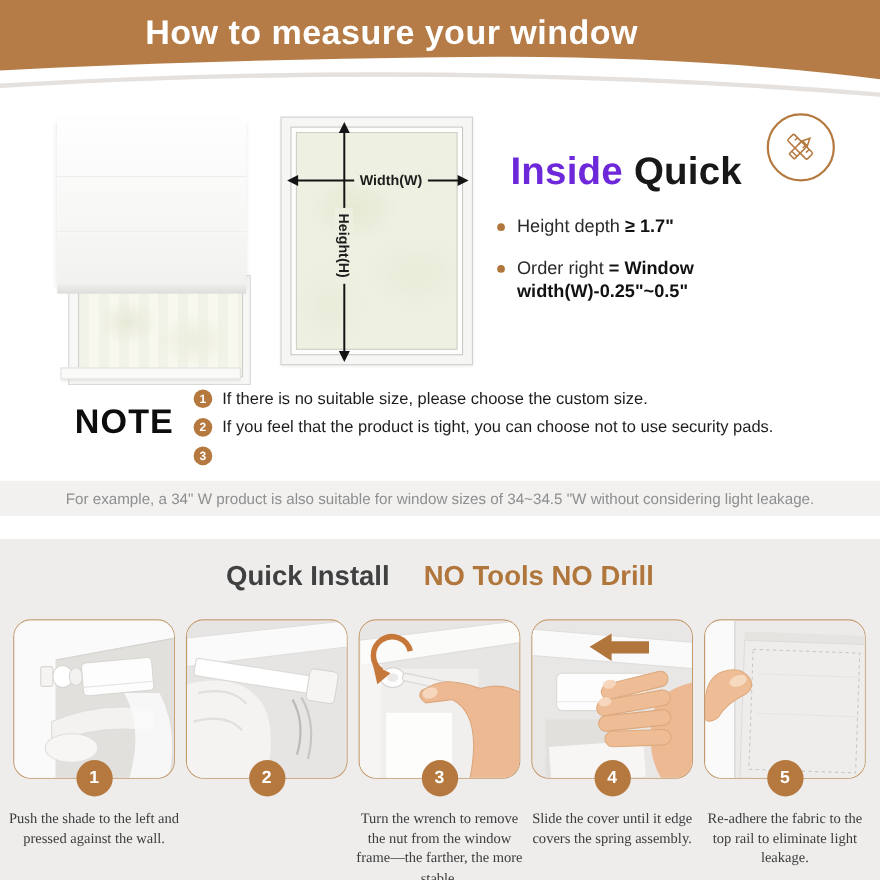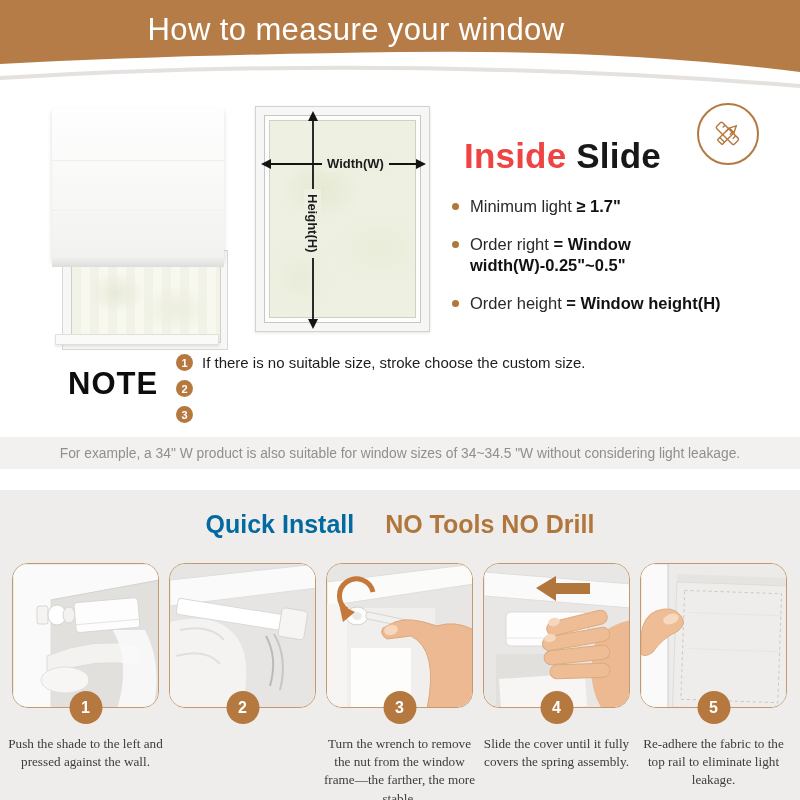--- a/index.html
+++ b/index.html
@@ -2,21 +2,21 @@
 <html><head>
 <meta charset="utf-8">
 <style>
   html,body{margin:0;padding:0;}
   body{width:800px;height:800px;background:#ffffff;font-family:"Liberation Sans","DejaVu Sans",sans-serif;position:relative;overflow:hidden;}
   .abs{position:absolute;}
 
   
   .banner-svg{position:absolute;top:0;left:0;}
   .banner-title{position:absolute;top:12px;left:0;width:712px;text-align:center;
-    color:#ffffff;font-size:31px;font-weight:400;letter-spacing:.4px;}
+    color:#ffffff;font-size:31px;font-weight:700;letter-spacing:.4px;}
 
   
   .shade-wrap{left:38px;top:100px;width:196px;height:246px;}
   .shade-fabric{position:absolute;left:14px;top:8px;width:172px;height:152px;
     background:linear-gradient(180deg,#fefefe 0%,#f8f8f7 55%,#f1f1ef 100%);
     box-shadow:0 3px 5px rgba(0,0,0,.13);z-index:2;}
   .fold{position:absolute;left:0;width:100%;height:2px;
     background:linear-gradient(180deg,#e9e9e7,#ffffff);}
   .shade-rail{position:absolute;left:14px;top:158px;width:172px;height:9px;
     background:linear-gradient(180deg,#efefee,#dddddb);z-index:2;}
@@ -43,41 +43,41 @@
       #eef0e2;}
   .win-arrows{position:absolute;left:0;top:0;}
   .mlabel{position:absolute;background:#edefe1;color:#1c1c1c;font-size:13px;font-weight:700;}
   .mlabel.w{left:66px;top:48px;padding:1px 5px;}
   .mlabel.h{left:48px;top:82px;padding:5px 1px;writing-mode:vertical-rl;}
 
   
   .im-icon{left:697px;top:103px;width:62px;height:62px;border:2px solid #b5793f;
     border-radius:50%;display:flex;align-items:center;justify-content:center;box-sizing:border-box;}
   .im-title{left:464px;top:136px;font-size:35px;font-weight:800;color:#181818;letter-spacing:.2px;}
-  .im-title .accent{color:#ef4444;margin-top:16px;}
+  .im-title .accent{color:#6d28d9;margin-top:16px;}
   .im-bullets{left:452px;top:196px;width:318px;}
   .im-bullet{display:flex;margin-bottom:17px;font-size:16.5px;color:#2a2a2a;line-height:1.28;}
   .im-bullet .dot{flex:0 0 auto;width:7px;height:7px;border-radius:50%;background:#b0763c;margin:7px 11px 0 0;}
   .im-bullet b{color:#121212;}
 
   
   .note-label{left:68px;top:366px;font-size:31px;font-weight:800;color:#0d0d0d;letter-spacing:1px;text-align:right;}
   .note-items{left:176px;top:354px;width:600px;}
   .note-item{display:flex;align-items:center;margin-bottom:9px;font-size:15px;color:#1d1d1d;}
   .note-num{flex:0 0 auto;width:17px;height:17px;border-radius:50%;background:#b5793f;color:#fff;
     font-size:11px;font-weight:700;display:flex;align-items:center;justify-content:center;margin-right:9px;}
 
   
   .example-bar{left:0;top:437px;width:800px;height:32px;background:#f2f1f0;
     display:flex;align-items:center;justify-content:center;font-size:13.8px;color:#8f8f8f;}
 
   
   .install{left:0;top:490px;width:800px;height:310px;background:#eeedec;}
   .qi-title{position:absolute;top:20px;left:0;width:800px;text-align:center;font-size:25px;font-weight:800;}
-  .qi-title .black{color:#0369a1;}
+  .qi-title .black{color:#404040;}
   .qi-title .accent{color:#b0763c;margin-left:24px;}
   .step{position:absolute;top:73px;width:147px;}
   .step-card{width:147px;height:145px;border:1.5px solid #c49a6c;border-radius:16px;
     overflow:hidden;background:#f1f0ee;box-sizing:border-box;}
   .step-badge{position:absolute;left:50%;top:128px;transform:translateX(-50%);
     width:33px;height:33px;border-radius:50%;background:#b5793f;color:#ffffff;
     font-size:16px;font-weight:700;display:flex;align-items:center;justify-content:center;z-index:4;}
   .step-caption{position:absolute;left:-6px;top:172px;width:159px;text-align:center;
     font-size:13.2px;line-height:1.38;color:#3c3c3c;font-family:Liberation Serif, serif;}
 </style>
@@ -132,45 +132,42 @@
       <line x1="32" y1="19" x2="32" y2="24"></line>
     </g>
     <g transform="rotate(-45 24 24)">
       <rect x="10" y="20" width="20" height="8" rx="1"></rect>
       <path d="M30 20 L38 24 L30 28 Z"></path>
       <line x1="14" y1="20" x2="14" y2="28"></line>
     </g>
   </svg>
 </div>
 <div class="abs im-title">
-  <span class="accent">Inside</span><span> Slide</span>
+  <span class="accent">Inside</span><span> Quick</span>
 </div>
 <div class="abs im-bullets">
   <div class="im-bullet">
     <span class="dot"></span>
-    <span><span>Minimum light </span><b>≥ 1.7"</b></span>
+    <span><span>Height depth </span><b>≥ 1.7"</b></span>
   </div>
   <div class="im-bullet">
     <span class="dot"></span>
     <span><span>Order right </span><b>= Window width(W)-0.25"~0.5"</b></span>
-  </div>
-  <div class="im-bullet">
-    <span class="dot"></span>
-    <span><span>Order height </span><b>= Window height(H)</b></span>
   </div>
 </div>
 
 <div class="abs note-label">NOTE</div>
 <div class="abs note-items">
   <div class="note-item">
     <span class="note-num">1</span>
-    <span>If there is no suitable size, stroke choose the custom size.</span>
+    <span>If there is no suitable size, please choose the custom size.</span>
   </div>
   <div class="note-item">
     <span class="note-num">2</span>
+    <span>If you feel that the product is tight, you can choose not to use security pads.</span>
   </div>
   <div class="note-item">
     <span class="note-num">3</span>
   </div>
 </div>
 
 <div class="abs example-bar">
   <span>For example, a 34" W product is also suitable for window sizes of 34~34.5 "W without considering light leakage.</span>
 </div>
 
@@ -263,21 +260,21 @@
           <rect x="62" y="52" width="62" height="14" rx="7" transform="rotate(-14 93 59)"></rect>
           <rect x="58" y="68" width="68" height="14" rx="7" transform="rotate(-10 92 75)"></rect>
           <rect x="60" y="84" width="66" height="14" rx="7" transform="rotate(-6 93 91)"></rect>
           <rect x="66" y="100" width="60" height="14" rx="7" transform="rotate(-2 96 107)"></rect>
         </g>
         <ellipse cx="70" cy="58" rx="6" ry="4" fill="#f6d7bd" transform="rotate(-14 70 58)"></ellipse>
         <ellipse cx="66" cy="74" rx="6" ry="4" fill="#f6d7bd" transform="rotate(-10 66 74)"></ellipse>
       </svg>
     </div>
     <div class="step-badge">4</div>
-    <div class="step-caption">Slide the cover until it fully covers the spring assembly.</div>
+    <div class="step-caption">Slide the cover until it edge covers the spring assembly.</div>
   </div>
 
   <div class="step" style="left:640px">
     <div class="step-card">
       <svg width="147" height="145" viewBox="0 0 147 145">
         <rect width="147" height="145" fill="#ecebe9"></rect>
         <rect x="0" y="0" width="27" height="145" fill="#fbfafa" stroke="#e2e0de"></rect>
         <line x1="27" y1="0" x2="27" y2="145" stroke="#d9d7d4"></line>
         <g transform="rotate(2 90 75)">
           <rect x="34" y="12" width="113" height="10" fill="#e6e4e1"></rect>

